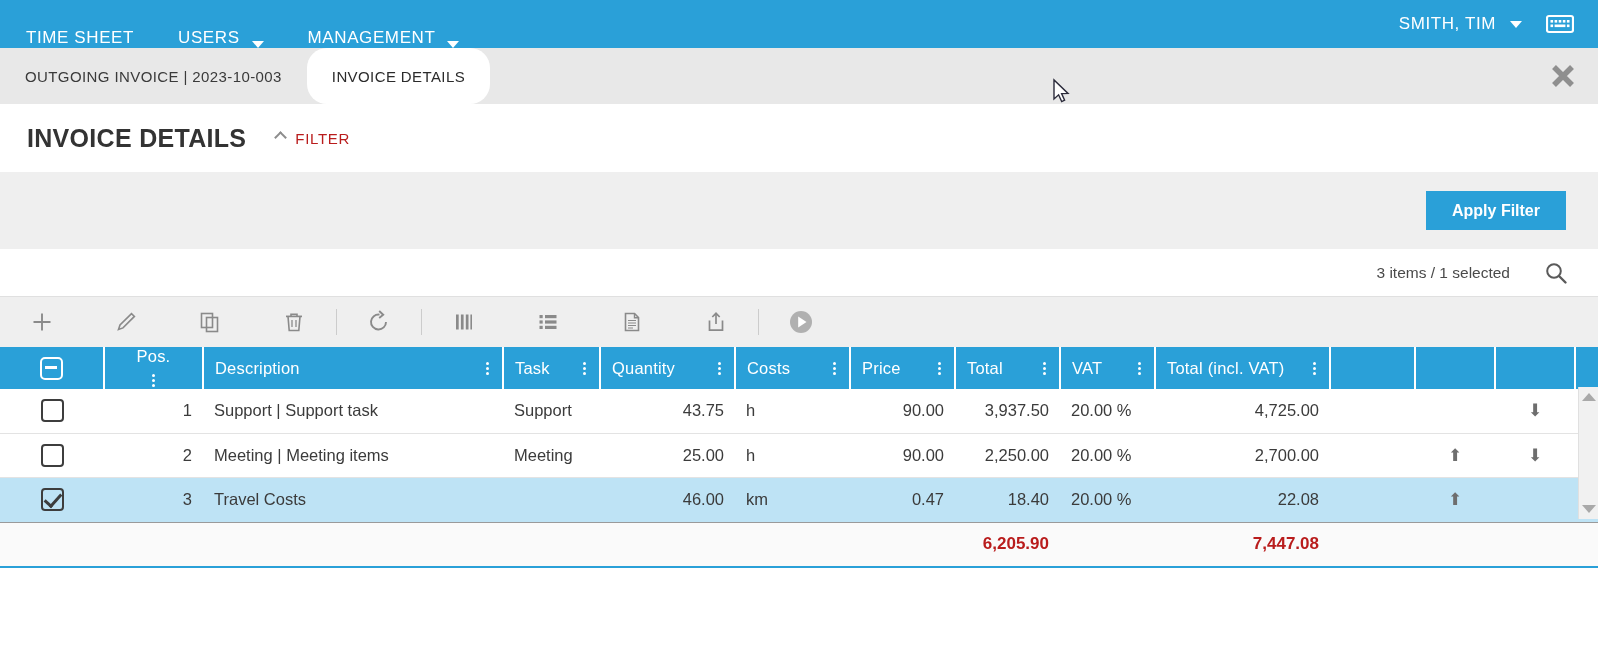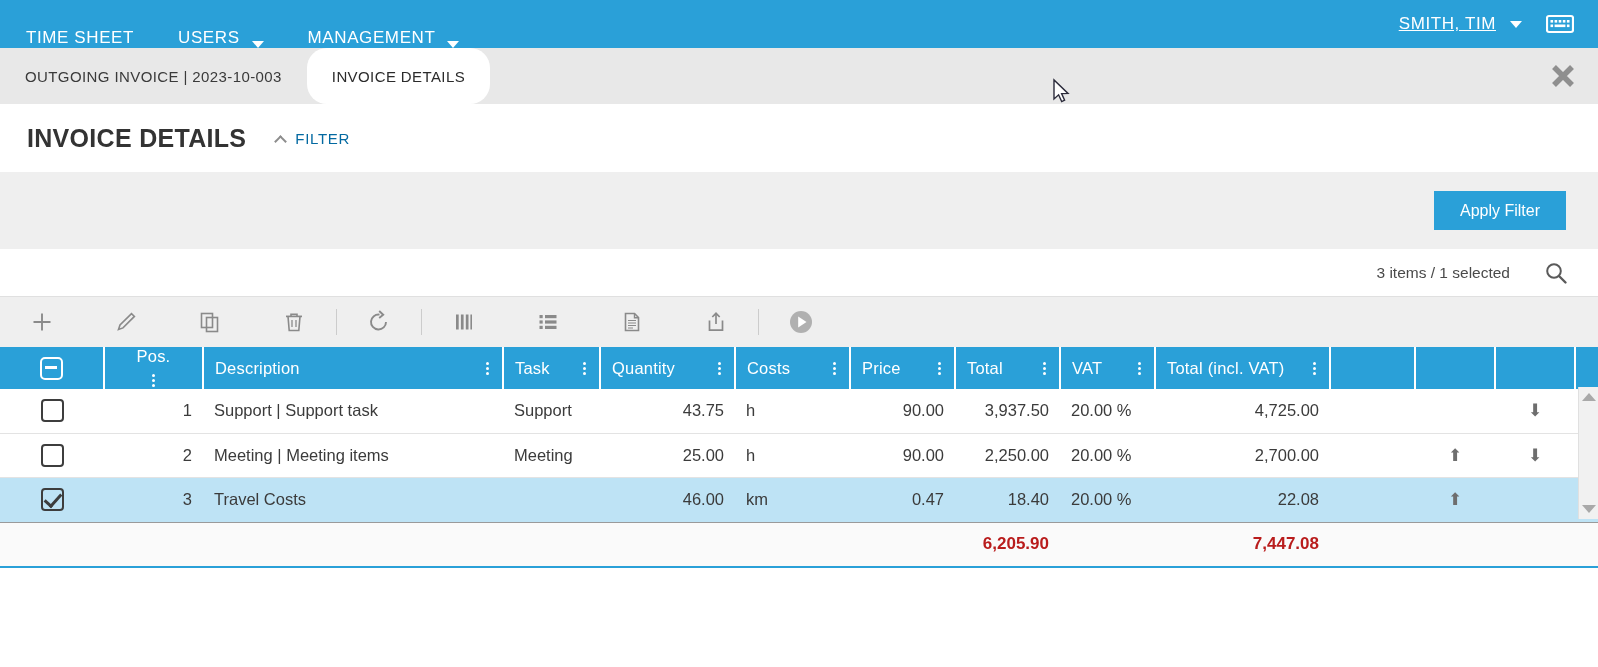--- a/index.html
+++ b/index.html
@@ -45,21 +45,20 @@
   }
   .user-menu {
     color: #fff;
     font-size: 17px;
     letter-spacing: 0.6px;
     display: flex;
     align-items: center;
     gap: 14px;
     padding: 0 18px;
     cursor: pointer;
-    text-decoration: underline;
   }
   .kbd-icon {
     width: 40px; height: 48px;
     display: flex; align-items: center; justify-content: center;
     margin-right: 18px;
     cursor: pointer;
   }
 
   
   .tabbar {
@@ -98,23 +97,22 @@
     gap: 30px;
   }
   .page-title {
     font-size: 25px;
     font-weight: bold;
     color: #333333;
     letter-spacing: 0.3px;
   }
   .filter-toggle {
     display: flex;
-    align-items: center;
     gap: 10px;
-    color: #0369a1;
+    color: #b91c1c;
     font-size: 15px;
     letter-spacing: 0.7px;
     cursor: pointer;
   }
   .chev-up {
     display: inline-block;
     width: 9px; height: 9px;
     border-left: 2px solid #8d8d8d;
     border-top: 2px solid #8d8d8d;
     transform: rotate(45deg);
@@ -128,21 +126,21 @@
     display: flex;
     align-items: center;
     justify-content: flex-end;
     padding-right: 32px;
   }
   .apply-filter-btn {
     background: #2AA0D8;
     color: #ffffff;
     border: none;
     font-size: 16px;
-    font-weight: normal;
+    font-weight: bold;
     font-family: "Liberation Sans", sans-serif;
     height: 39px;
     padding: 0 26px;
     cursor: pointer;
   }
 
   
   .count-bar {
     height: 47px;
     background: #ffffff;

